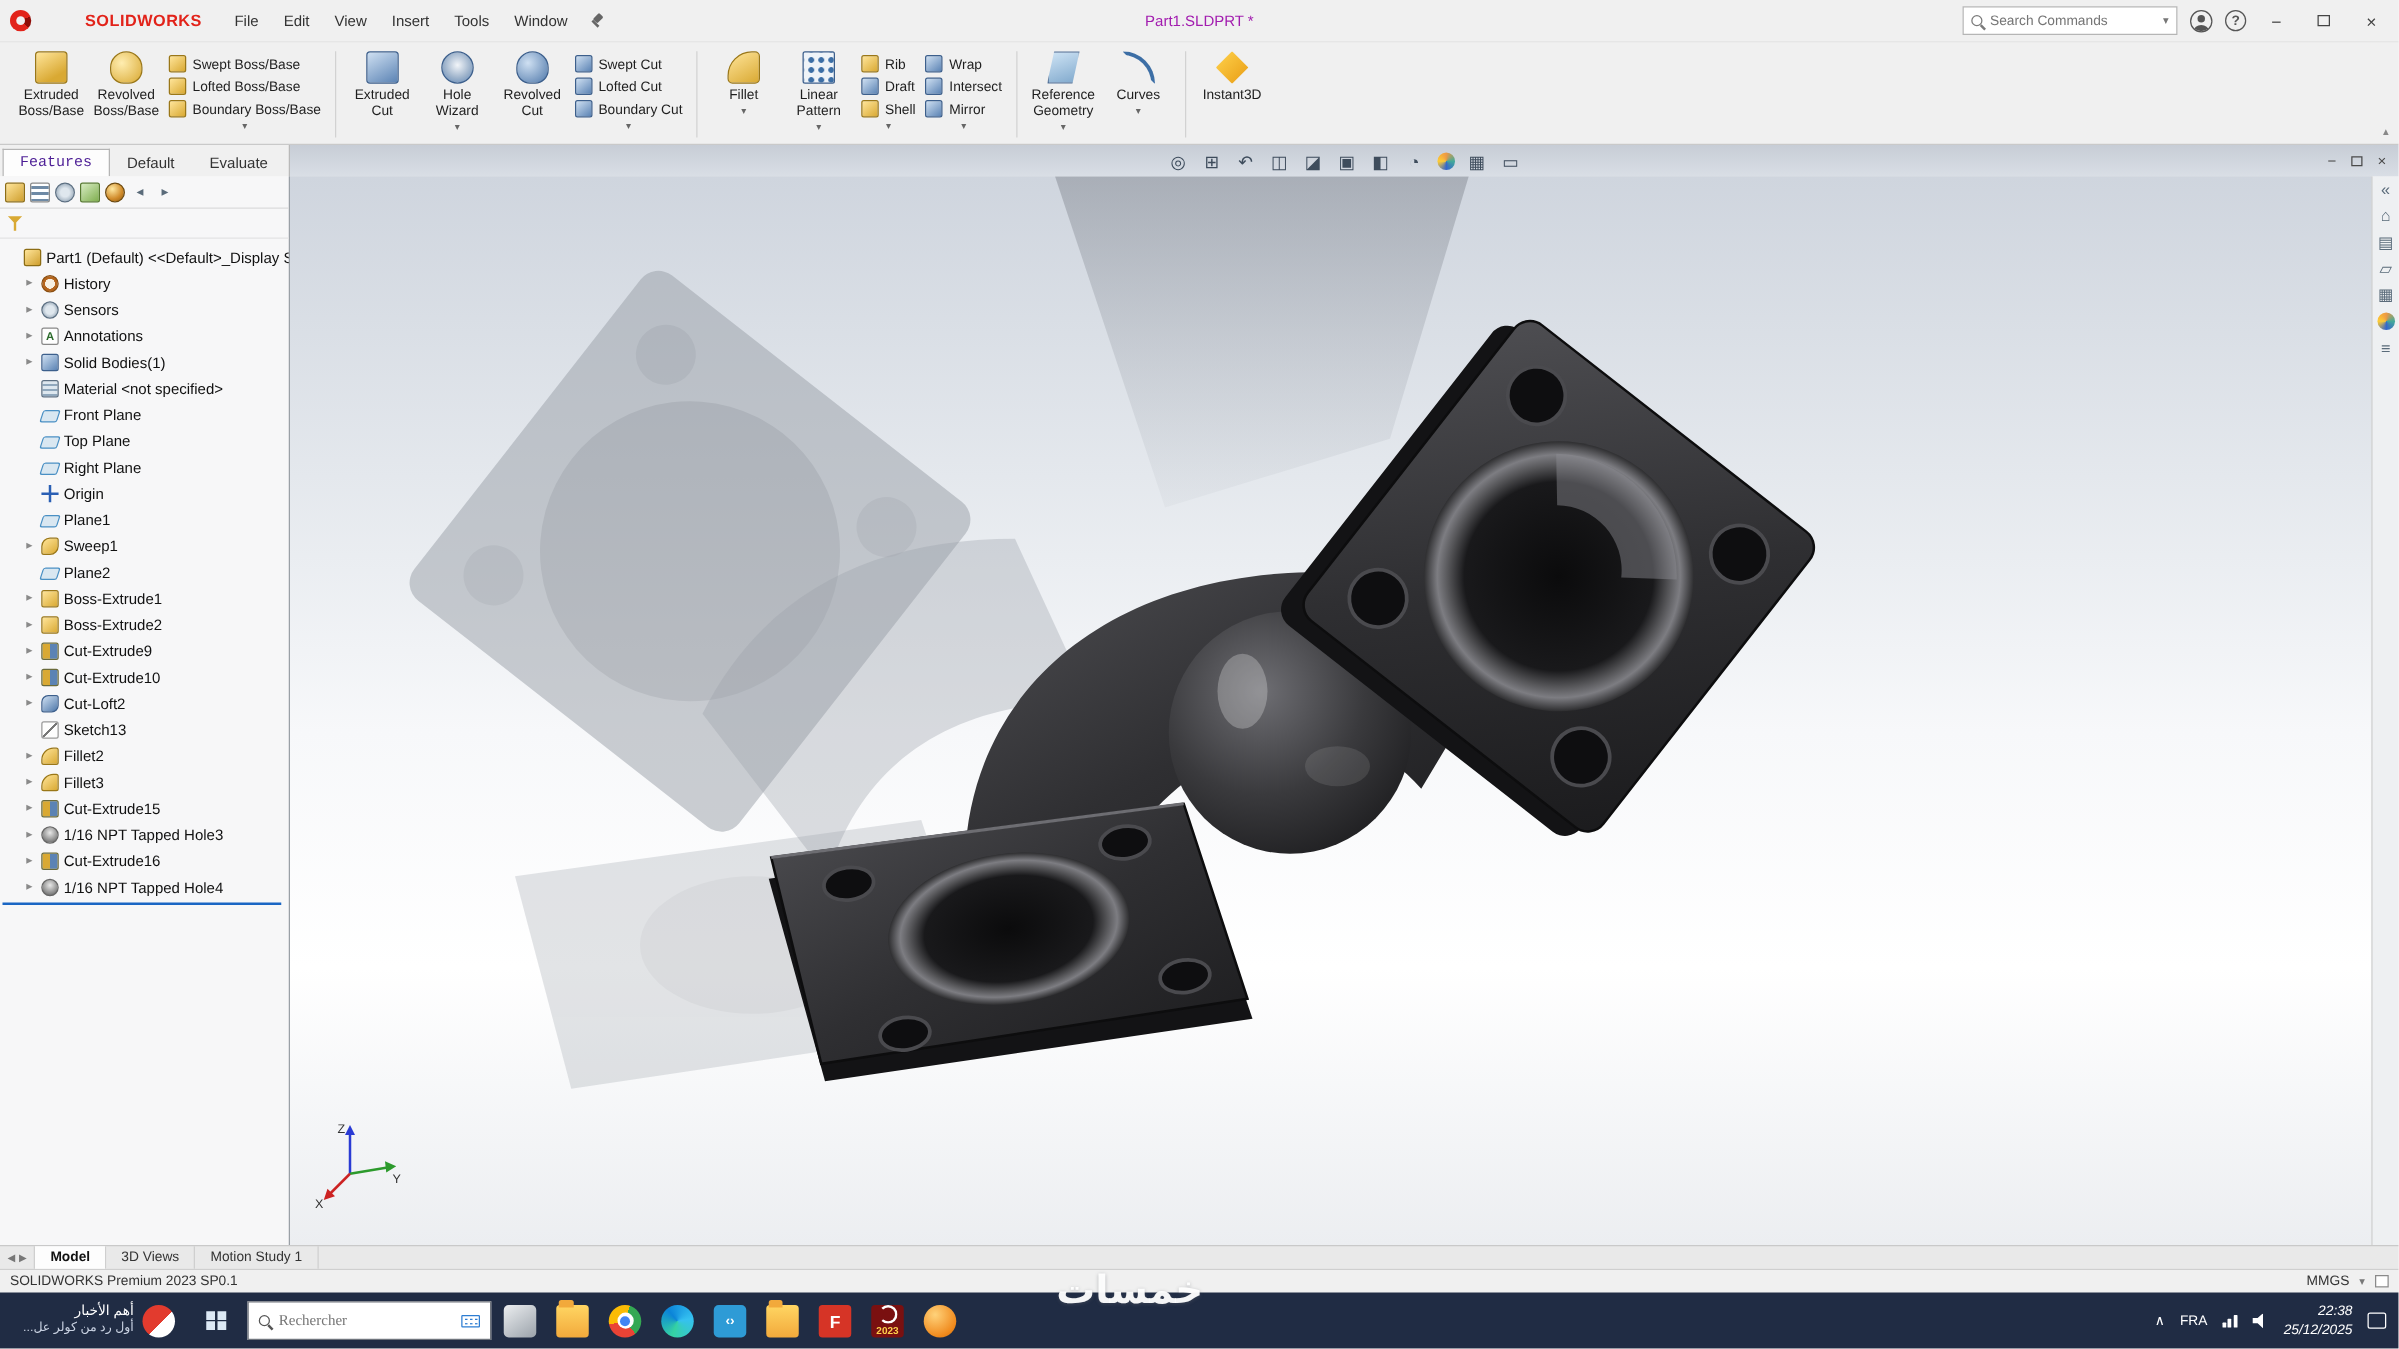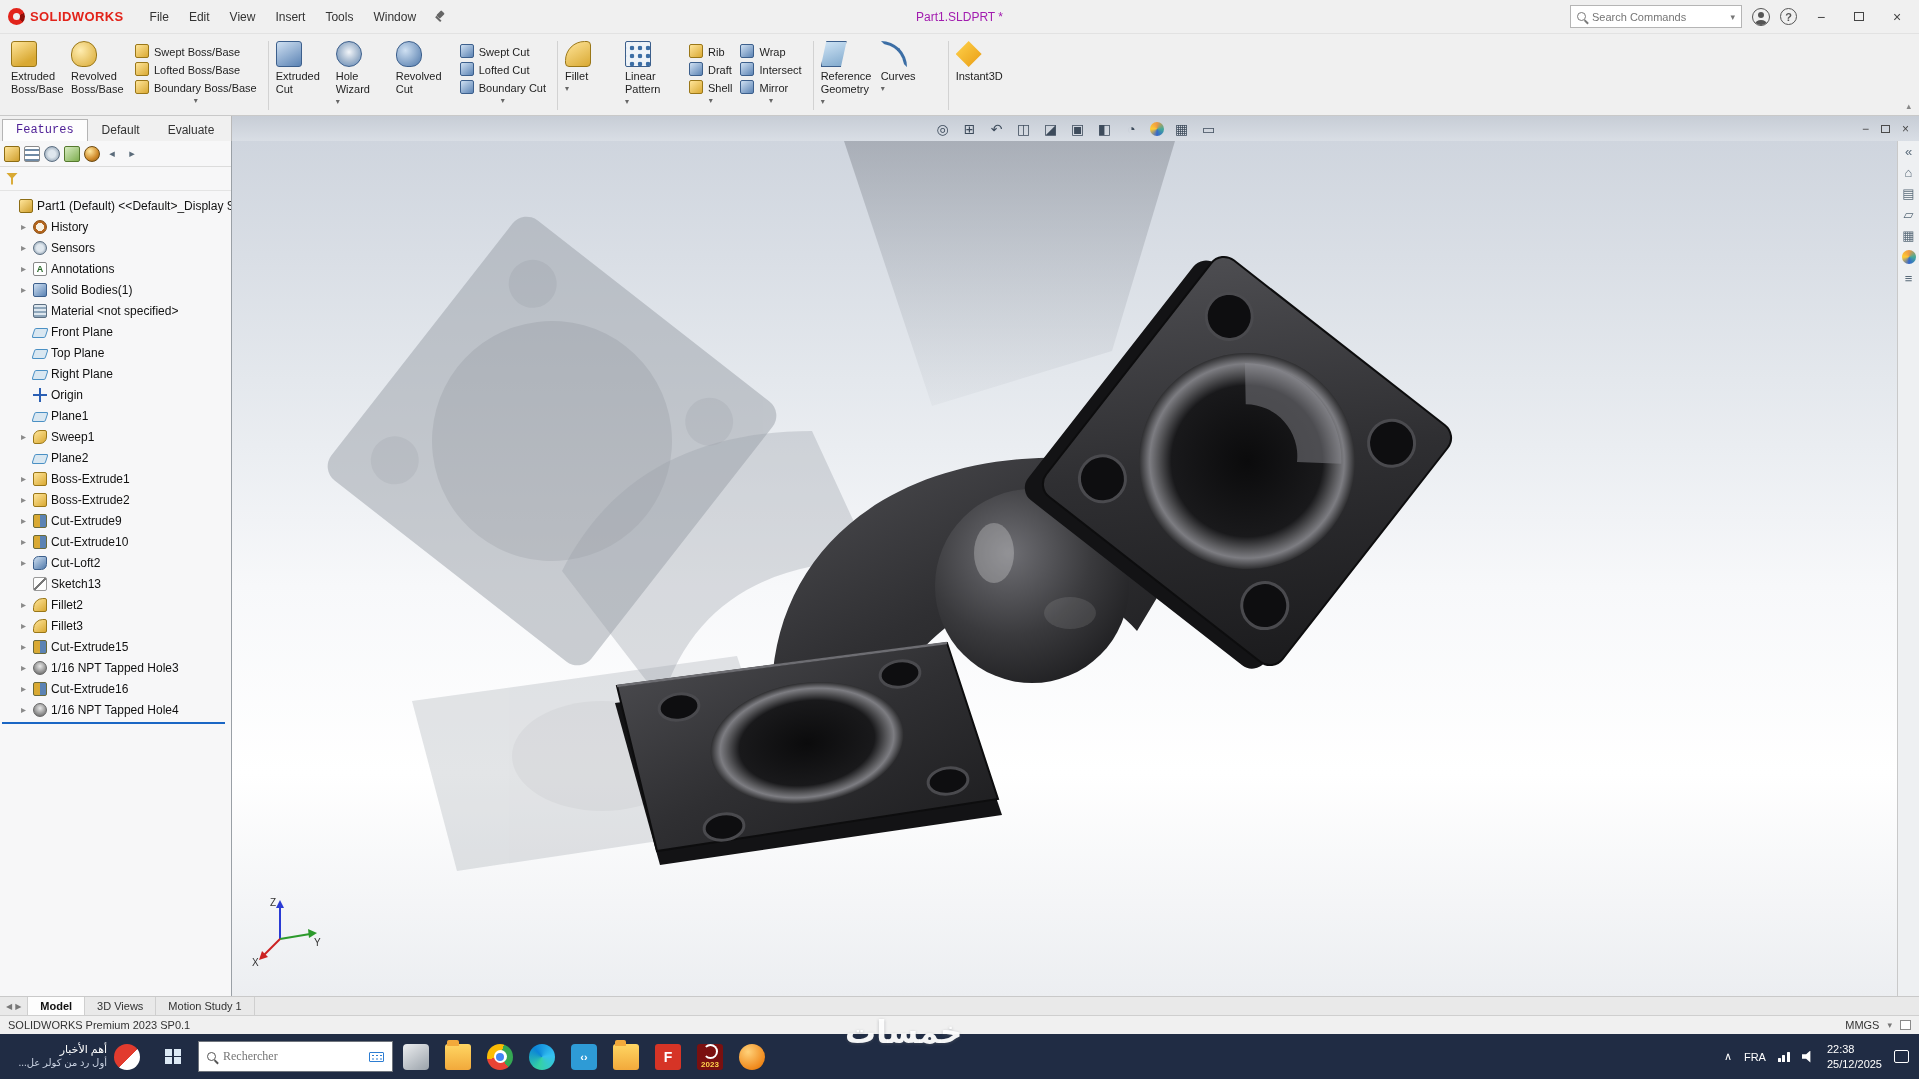--- a/index.html
+++ b/index.html
@@ -5,21 +5,21 @@
   * { box-sizing:border-box; margin:0; padding:0; }
   html,body { width:1919px; height:1079px; }
   body { font-family:"Liberation Sans","DejaVu Sans",sans-serif; font-size:12px; color:#222; }
   .screen { position:relative; width:1919px; height:1079px; overflow:hidden; background:#f0f0f0; }
 
   
   .titlebar { height:34px; display:flex; align-items:center; background:#f0f0f0; padding:0 8px; position:relative; border-bottom:1px solid #e2e2e2; }
   .logo { display:flex; align-items:center; gap:5px; margin-right:16px; }
   .logo-mark { width:17px; height:17px; border-radius:50%; background:conic-gradient(from 210deg,#e2231a 0 60%,#8f0d08 60% 78%,#e2231a 78% 100%); position:relative; }
   .logo-mark::after { content:""; position:absolute; inset:5px; border-radius:50%; background:#f0f0f0; }
-  .logo-text { color:#e2231a; font-weight:bold; font-size:13px; letter-spacing:.4px; }
+  .logo-text { color:#e2231a; font-weight:bold; font-size:13px; letter-spacing:.4px;margin-left:38px; }
   .menu-item { padding:5px 10px; color:#333; cursor:default; }
   .pin-icon { width:14px; height:14px; position:relative; margin-left:6px; }
   .pin-icon::before { content:""; position:absolute; left:6px; top:1px; width:5px; height:7px; background:#666; border-radius:1px; transform:rotate(45deg); }
   .pin-icon::after { content:""; position:absolute; left:3px; top:8px; width:7px; height:1.5px; background:#666; transform:rotate(45deg); }
   .tb-title { position:absolute; left:50%; transform:translateX(-50%); color:#a21caf; }
   .tb-right { margin-left:auto; display:flex; align-items:center; gap:10px; }
   .search-box { width:172px; height:23px; border:1px solid #b5b5b5; background:#fff; display:flex; align-items:center; padding:0 6px; gap:6px; }
   .search-box input { border:none; outline:none; flex:1; min-width:0; font-size:11px; color:#555; font-family:inherit; background:transparent; }
   .mag { width:9px; height:9px; border:1.5px solid #7a7a7a; border-radius:50%; position:relative; flex:none; }
   .mag::after { content:""; position:absolute; width:5px; height:1.5px; background:#7a7a7a; transform:rotate(45deg); right:-4px; bottom:-2px; }
@@ -29,21 +29,21 @@
   .person::after { content:""; position:absolute; bottom:-4px; left:50%; transform:translateX(-50%); width:12px; height:9px; border-radius:50%; background:#555; }
   .help-circ { width:17px; height:17px; border:1.5px solid #555; border-radius:50%; display:flex; align-items:center; justify-content:center; font-size:11px; color:#555; font-weight:bold; }
   .win-btn { width:28px; height:24px; display:flex; align-items:center; justify-content:center; color:#444; font-size:14px; }
   .box-ic { width:10px; height:9px; border:1.5px solid #444; }
 
   
   .ribbon { height:82px; background:#f0f0f0; border-bottom:1px solid #c9c9c9; display:flex; align-items:stretch; padding:2px 4px 0 6px; position:relative; }
   .rgroup { display:flex; align-items:stretch; padding:0 5px; }
   .rsep { width:1px; background:#d2d2d2; margin:5px 2px; }
   .bigs { display:flex; }
-  .bigbtn { width:60px; display:flex; flex-direction:column; align-items:flex-start; padding-top:5px; font-size:11px; line-height:1.18; color:#1e1e1e; text-align:center; }
+  .bigbtn { width:60px; display:flex; flex-direction:column; align-items:center; padding-top:5px; font-size:11px; line-height:1.18; color:#1e1e1e; text-align:center; }
   .ricon { width:26px; height:26px; margin-bottom:3px; flex:none; }
   .rarrow { color:#666; font-size:8px; margin-top:1px; }
   .stack { display:flex; flex-direction:column; padding-top:7px; gap:3px; }
   .smallbtn { display:flex; align-items:flex-end; gap:5px; font-size:11px; color:#1e1e1e; padding:0 4px; white-space:nowrap; height:15px; }
   .sicon { width:14px; height:14px; flex:none; }
   .stack-ar { text-align:center; color:#666; font-size:8px; margin-top:2px; }
   .ribbon-collapse { position:absolute; right:8px; bottom:4px; color:#888; font-size:9px; }
 
   .ri-extruded-boss { background:linear-gradient(150deg,#ffe59a,#d9a933 75%); border:1px solid #9a7718; border-radius:3px; }
   .ri-revolved-boss { background:radial-gradient(circle at 35% 35%,#ffedb0,#d9a933); border:1px solid #9a7718; border-radius:50% 50% 42% 42%; }
@@ -159,21 +159,21 @@
   .app-f .app-ic { background:#d63426; border-radius:3px; }
   .app-sw .app-ic { background:#7a1010; font-size:8px; color:#ffd34d; border-radius:3px; }
   .app-sw .app-ic::before { content:""; width:11px; height:11px; border-radius:50%; border:2.5px solid #fff; border-left-color:transparent; margin-bottom:1px; }
   .app-chrome2 .app-ic { border-radius:50%; background:radial-gradient(circle at 35% 30%,#ffd27a,#f08a1d 70%,#c96a08); }
   .tray { margin-left:auto; display:flex; align-items:center; gap:12px; padding-right:10px; font-size:11px; }
   .tray-glyph { font-size:11px; color:#fff; }
   .bars { display:flex; align-items:flex-end; gap:1.5px; }
   .bars span { width:3px; background:#fff; border-radius:.5px; }
   .bars .b1 { height:4px; } .bars .b2 { height:7px; } .bars .b3 { height:10px; }
   .speaker { width:13px; height:12px; background:#fff; clip-path:polygon(0 32%,32% 32%,65% 0,65% 100%,32% 68%,0 68%); }
-  .clock { text-align:left; line-height:1.3; font-size:11px; }
+  .clock { text-align:right; line-height:1.3; font-size:11px;font-style:italic; }
   .notif { width:15px; height:13px; border:1.5px solid #fff; border-radius:2px; }
 
   .watermark { position:absolute; left:845px; top:1014px; z-index:60; font-size:31px; font-weight:bold; color:rgba(255,255,255,.95); text-shadow:0 1px 3px rgba(90,95,105,.45); font-family:"DejaVu Sans",sans-serif; }
 </style>
 </head>
 <body>
 
 <div class="screen">
 
   <div class="titlebar">

